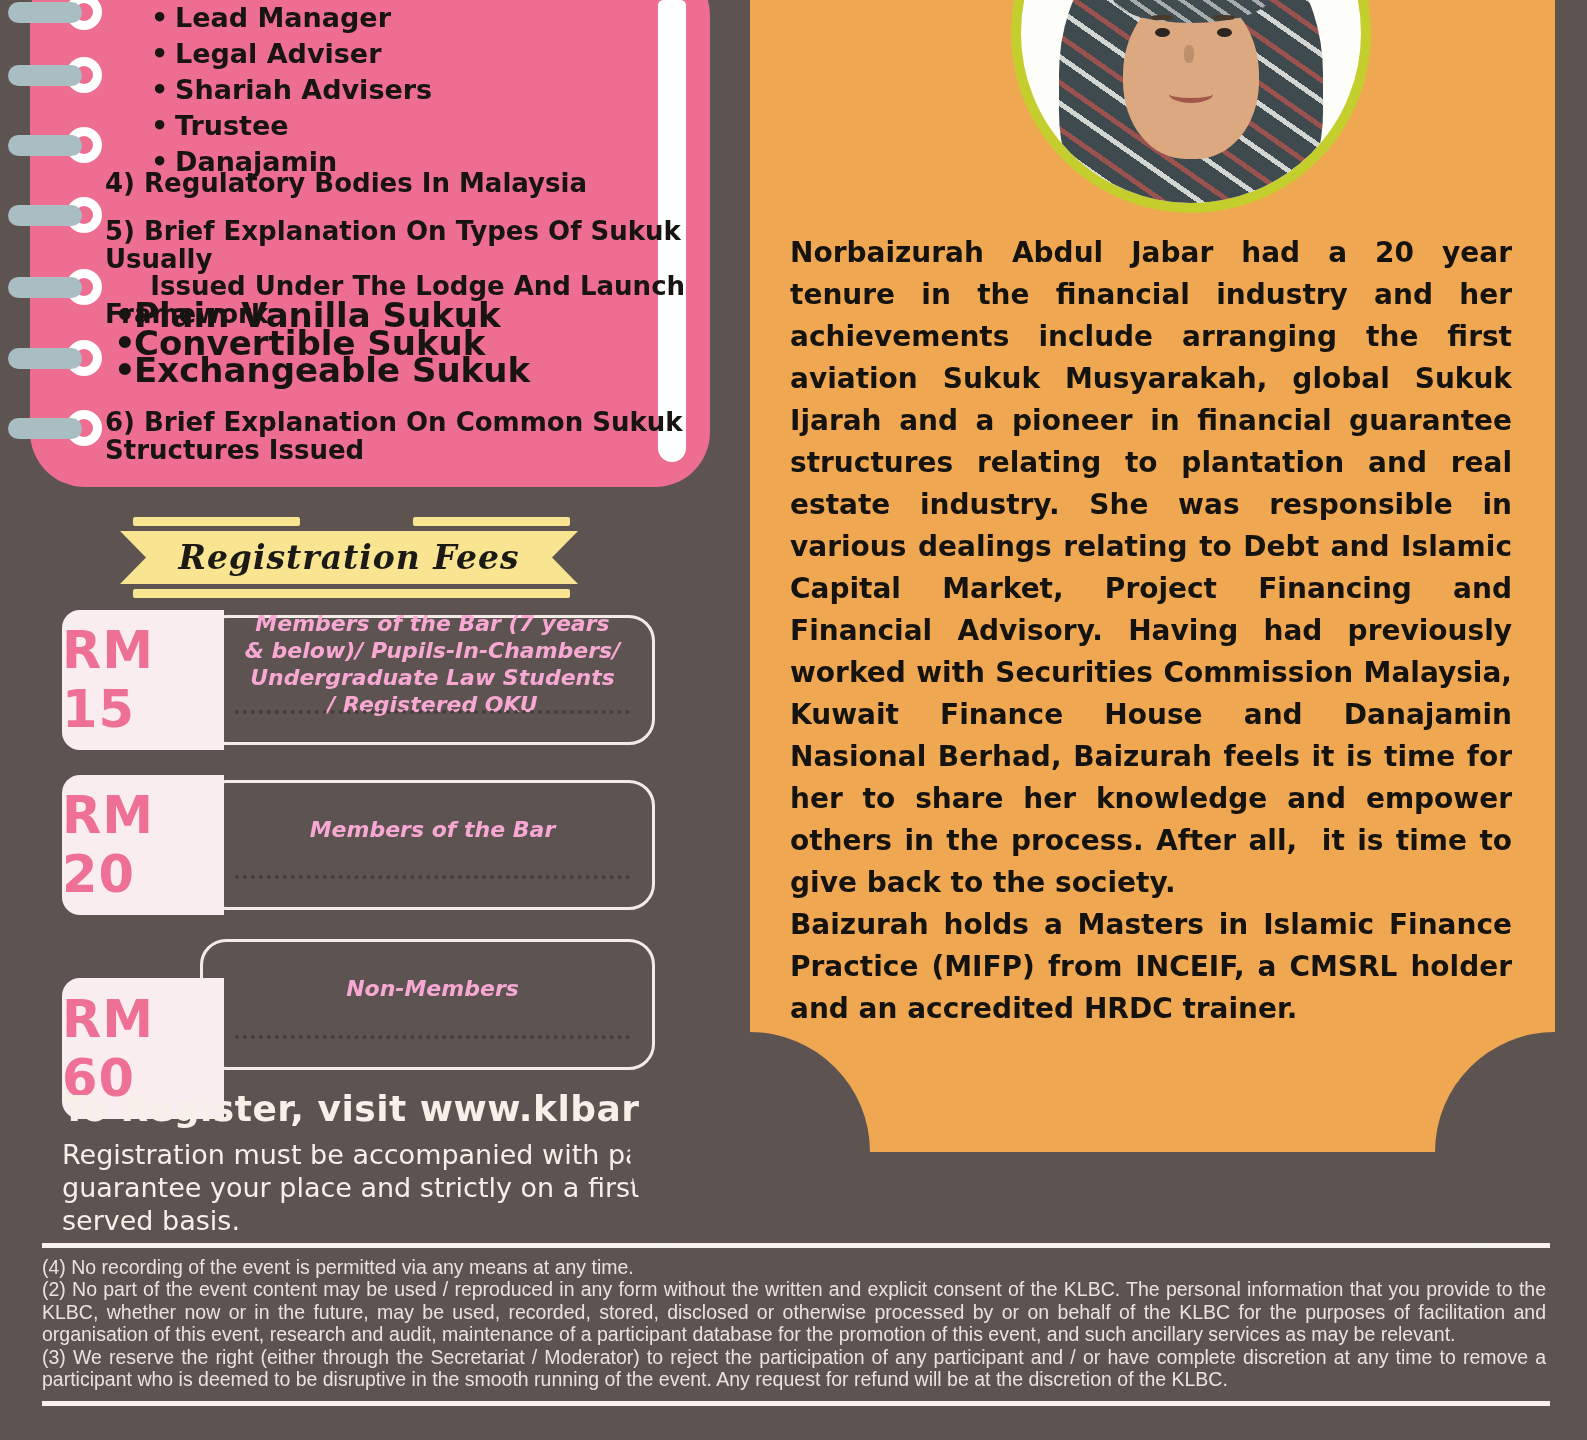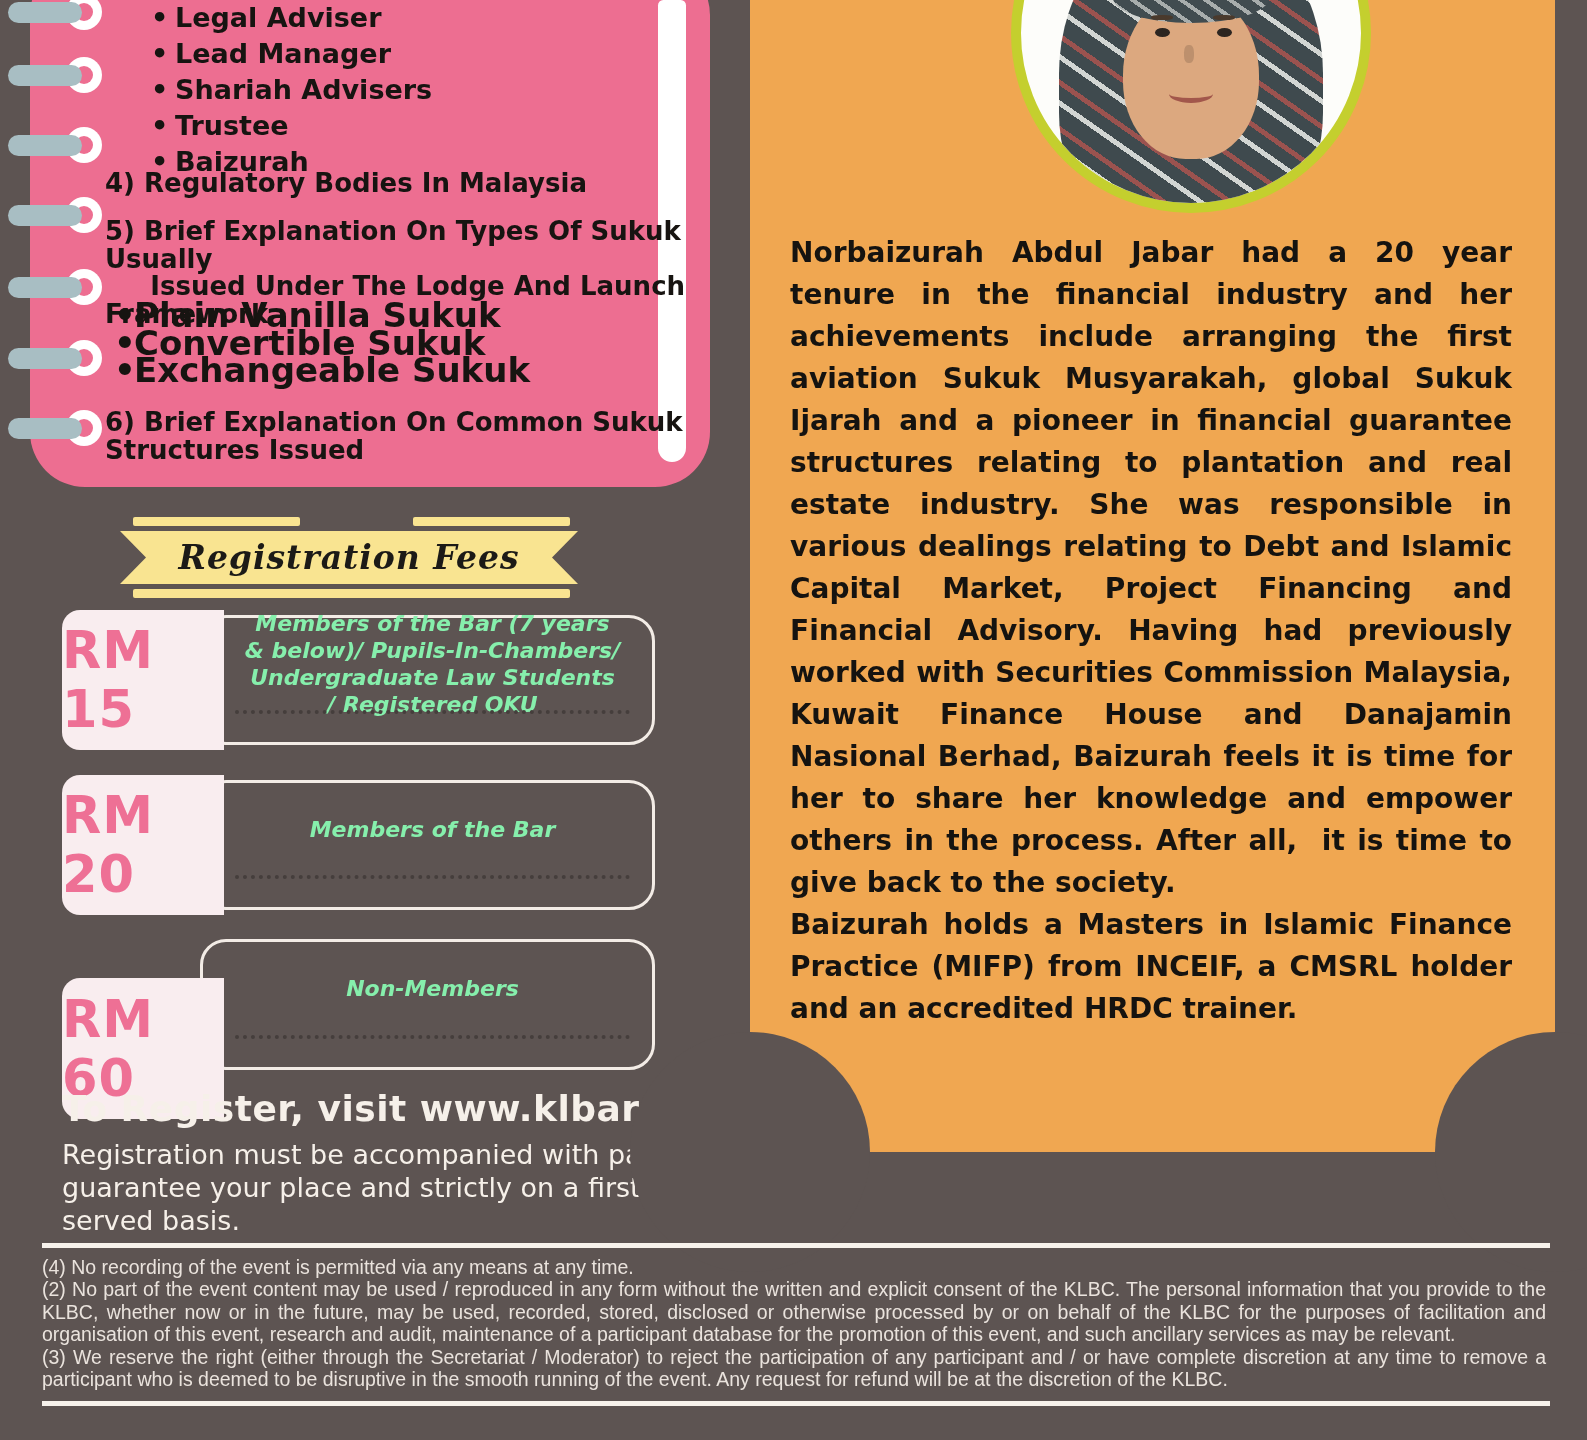--- a/index.html
+++ b/index.html
@@ -61,21 +61,21 @@
     font-size:33px; color:#1c1a17; letter-spacing:1px;
   }
   
   .fee-box{
     position:absolute; left:200px; width:455px;
     border:3px solid var(--cream); border-radius:26px;
     display:flex; align-items:center; justify-content:center;
     padding:10px 30px 42px 40px;
   }
   .fee-desc{
-    color:#86efac; font-size:22px; font-weight:bold; font-style:italic;
+    color:#f9a8d4; font-size:22px; font-weight:bold; font-style:italic;
     text-align:center; line-height:27px;
   }
   .fee-dotted{
     position:absolute; left:32px; right:22px; bottom:28px; height:0;
     border-top:4px dotted #453e3c;
   }
   .fee-price{
     position:absolute; left:62px; width:162px;
     background:var(--card_light); border-radius:18px 0 0 18px;
     display:flex; align-items:center; justify-content:center;
@@ -147,25 +147,25 @@
   .footer p{text-align:justify;}
 </style>
 </head>
 <body>
 
 <div class="page">
 
   <section class="pink-panel">
     <div class="white-stripe"></div>
     <ul class="roles-list">
+      <li>Lead Manager</li>
       <li>Legal Adviser</li>
-      <li>Lead Manager</li>
       <li>Shariah Advisers</li>
       <li>Trustee</li>
-      <li>Baizurah</li>
+      <li>Danajamin</li>
     </ul>
     <div class="outline-item item4">4) Regulatory Bodies In Malaysia</div>
     <div class="outline-item item5">5) Brief Explanation On Types Of Sukuk Usually
 &nbsp;&nbsp;&nbsp;&nbsp;&nbsp;Issued Under The Lodge And Launch
 Framework</div>
     <ul class="sukuk-list">
       <li>Plain Vanilla Sukuk</li>
       <li>Convertible Sukuk</li>
       <li>Exchangeable Sukuk</li>
     </ul>

